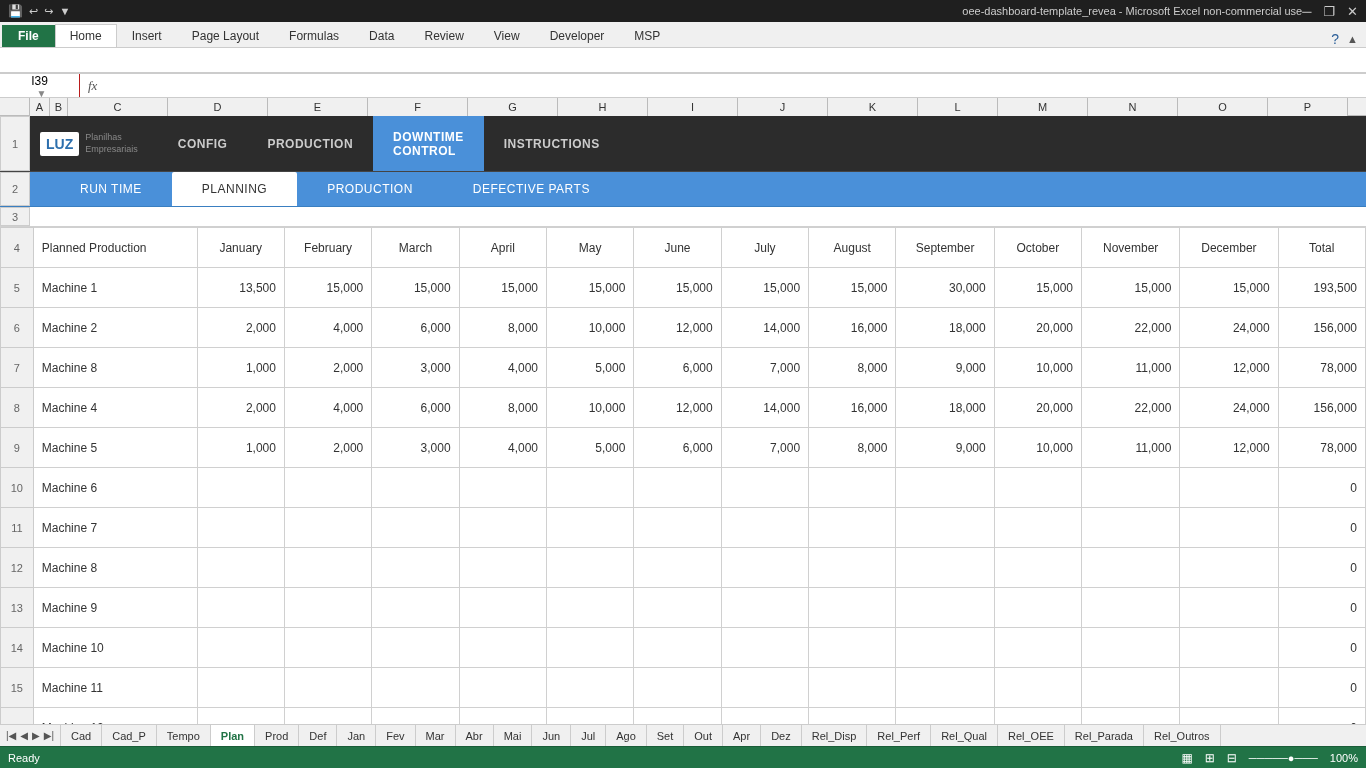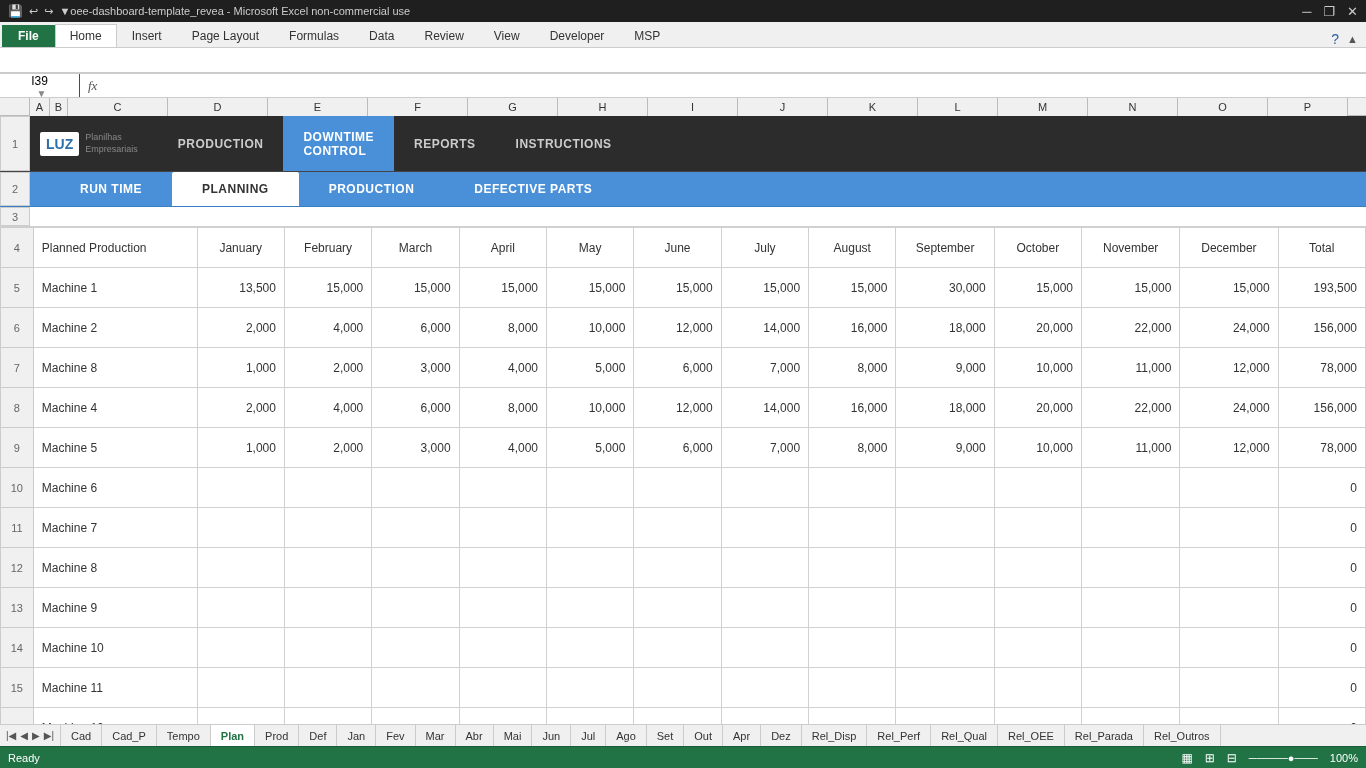--- a/index.html
+++ b/index.html
@@ -9,21 +9,21 @@
     .title-bar {
       background: #1f1f1f;
       color: #ccc;
       font-size: 11px;
       height: 22px;
       display: flex;
       align-items: center;
       justify-content: space-between;
       padding: 0 8px;
     }
-    .title-bar-center { flex: 1; text-align: left; color: #ccc; }
+    .title-bar-center { flex: 1; text-align: right; color: #ccc; }
     .title-bar-controls { display: flex; gap: 12px; }
     .title-bar-controls span { cursor: pointer; font-size: 13px; }
 
     
     .ribbon-tabs {
       background: #f0f0f0;
       height: 26px;
       display: flex;
       align-items: flex-end;
       border-bottom: 1px solid #ccc;
@@ -147,21 +147,21 @@
       background: #4a90d9;
       height: 34px;
       display: flex;
       align-items: center;
       padding: 0 20px;
       gap: 0;
     }
     .sub-nav-item {
       color: white;
       font-size: 12px;
-      font-weight: bold;
+      font-weight: normal;
       padding: 0 30px;
       height: 34px;
       display: flex;
       align-items: center;
       cursor: pointer;
       text-transform: uppercase;
       letter-spacing: 0.5px;
     }
     .sub-nav-item.active {
       background: white;
@@ -330,23 +330,23 @@
 
   <div style="display:flex; align-items:stretch; border-bottom:1px solid #444;">
     <div class="row-num" style="background:#f0f0f0; border-right:1px solid #ccc; width:30px; min-width:30px; display:flex; align-items:center; justify-content:center; font-size:11px; color:#666; border-bottom:1px solid #ccc;">1</div>
     <div class="app-nav" style="flex:1;">
       <div class="app-logo">
         <div style="background:white; padding:4px 6px; border-radius:2px; display:flex; align-items:center; gap:4px;">
           <span style="color:#2c6fad; font-weight:900; font-size:14px;">LUZ</span>
         </div>
         <div style="color:#888; font-size:9px; line-height:1.3;">Planilhas<br>Empresariais</div>
       </div>
+      <div class="nav-item">CONFIG</div>
       <div class="nav-item">PRODUCTION</div>
       <div class="nav-item active">DOWNTIME<br>CONTROL</div>
-      <div class="nav-item">REPORTS</div>
       <div class="nav-item">INSTRUCTIONS</div>
     </div>
   </div>
 
   <div style="display:flex; align-items:stretch; border-bottom:1px solid #3a7fc1;">
     <div class="row-num" style="background:#f0f0f0; border-right:1px solid #ccc; width:30px; min-width:30px; display:flex; align-items:center; justify-content:center; font-size:11px; color:#666; border-bottom:1px solid #ccc;">2</div>
     <div class="sub-nav" style="flex:1;">
       <div class="sub-nav-item">RUN TIME</div>
       <div class="sub-nav-item active">PLANNING</div>
       <div class="sub-nav-item">PRODUCTION</div>

